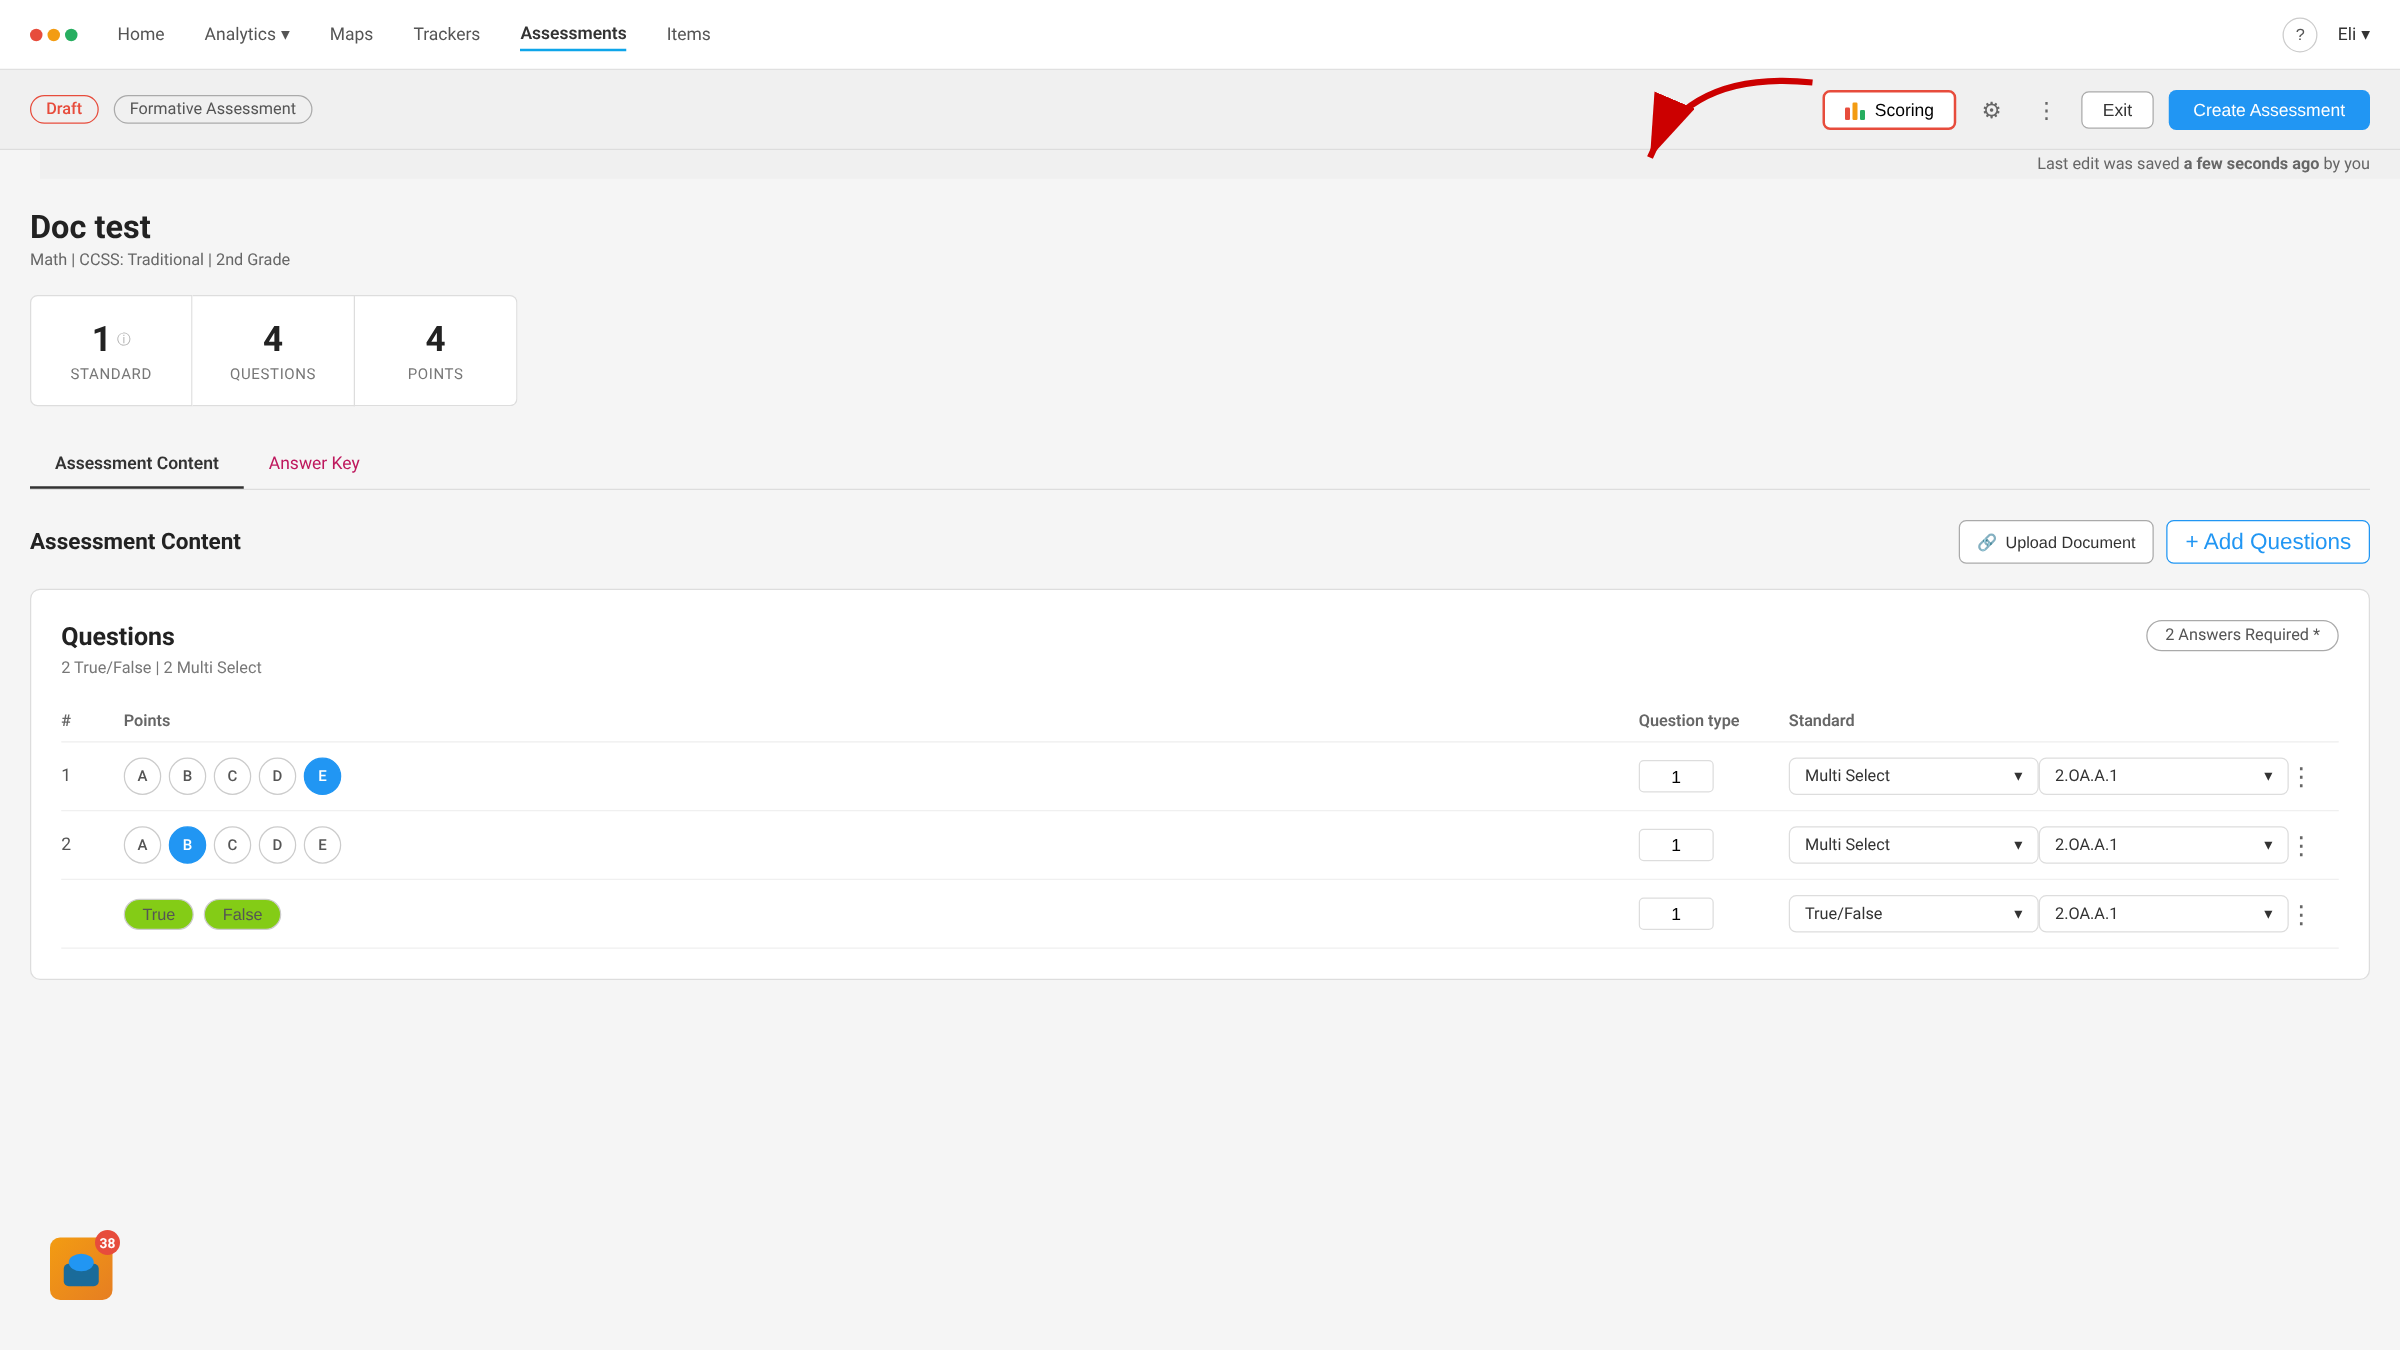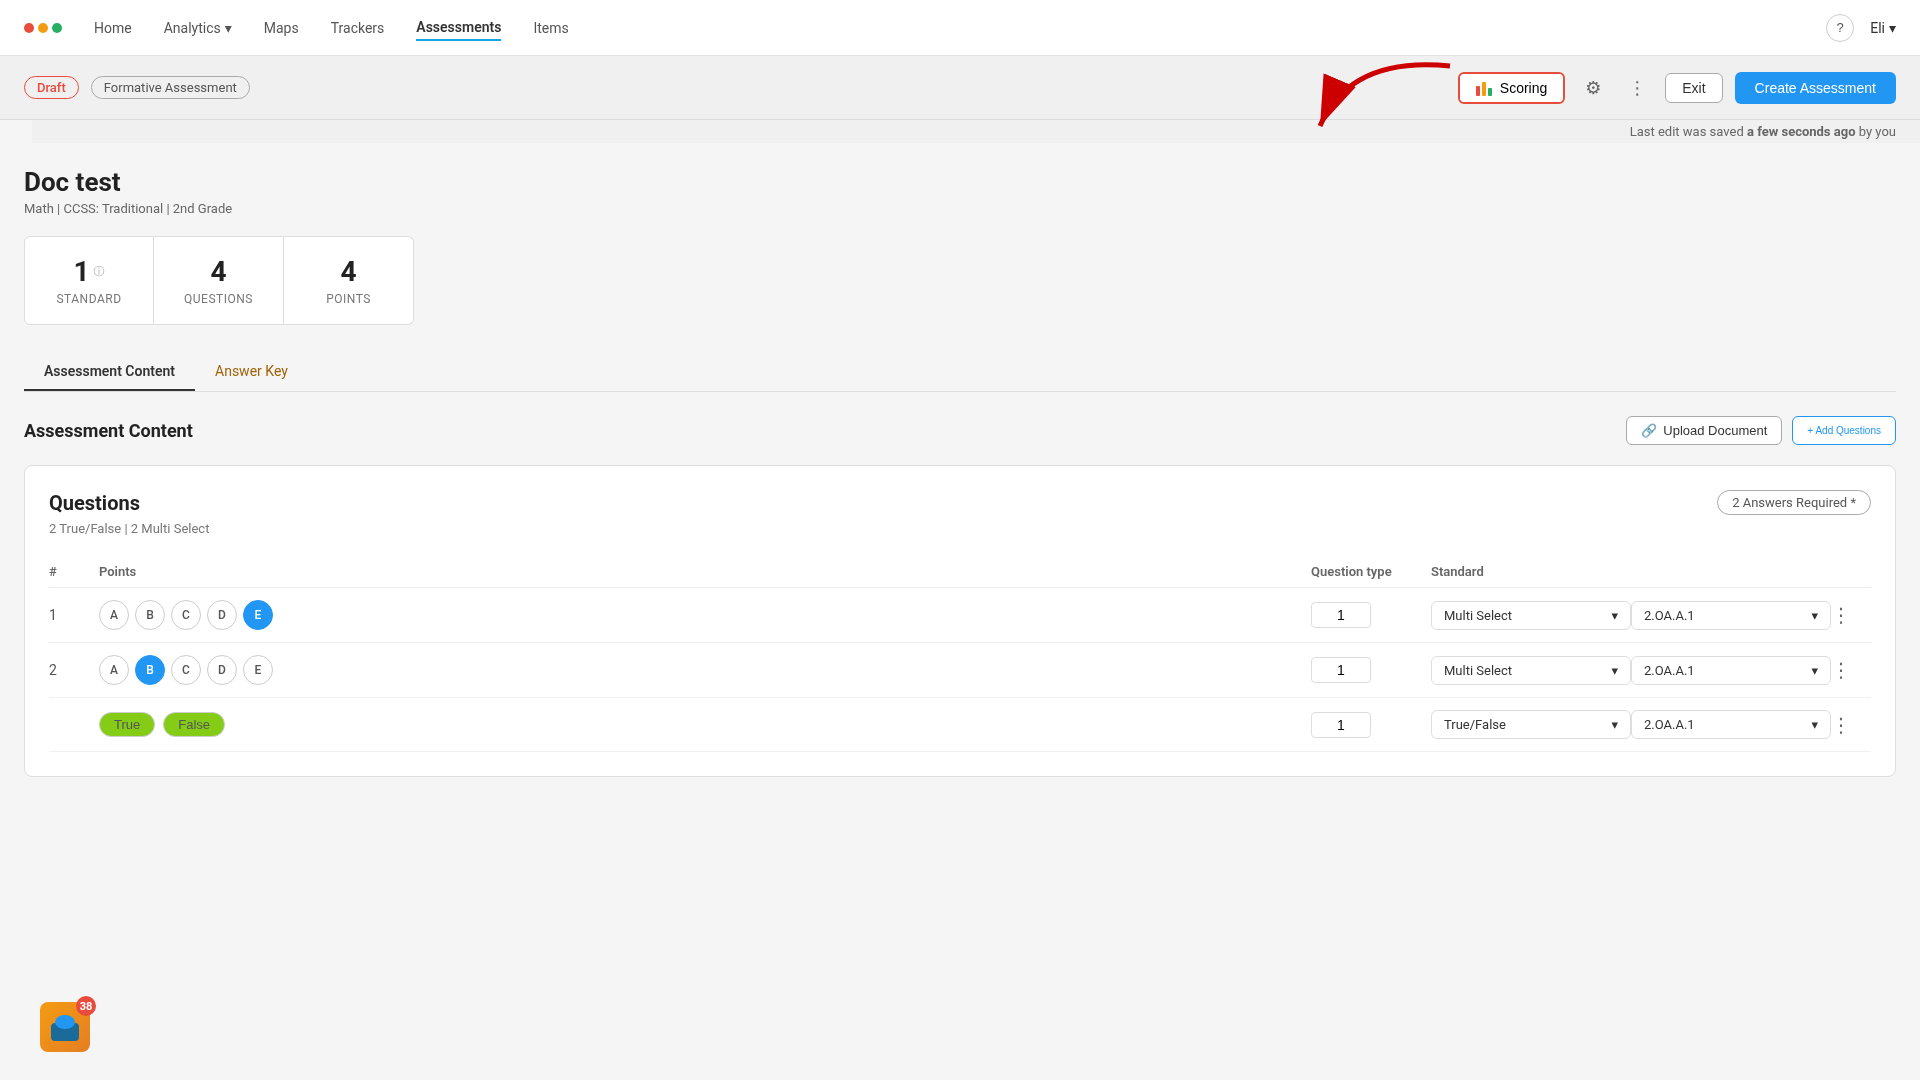--- a/index.html
+++ b/index.html
@@ -47,29 +47,29 @@
     .stat-card:first-child { border-radius: 6px 0 0 6px; }
     .stat-card:last-child { border-radius: 0 6px 6px 0; }
     .stat-card + .stat-card { border-left: none; }
     .stat-number { font-size: 28px; font-weight: 700; color: #222; }
     .stat-label { font-size: 12px; color: #777; letter-spacing: 0.5px; margin-top: 4px; text-transform: uppercase; }
     .stat-info { display: flex; align-items: center; gap: 4px; }
     .info-icon { font-size: 11px; color: #aaa; }
 
     
     .tabs { display: flex; border-bottom: 1px solid #ddd; margin-bottom: 24px; }
-    .tab { padding: 10px 20px; cursor: pointer; font-size: 14px; color: #a16207; border-bottom: 2px solid transparent; }
+    .tab { padding: 10px 20px; cursor: pointer; font-size: 14px; color: #be185d; border-bottom: 2px solid transparent; }
     .tab.active { color: #333; font-weight: 600; border-bottom: 2px solid #333; }
 
     
     .content-header { display: flex; align-items: center; justify-content: space-between; margin-bottom: 20px; }
     .content-title { font-size: 18px; font-weight: 700; color: #222; }
     .content-actions { display: flex; gap: 10px; }
     .upload-btn { border: 1px solid #aaa; background: #fff; border-radius: 6px; padding: 6px 14px; cursor: pointer; font-size: 13px; color: #333; display: flex; align-items: center; gap: 6px; }
-    .add-questions-btn { border: 1px solid #2196f3; background: #fff; border-radius: 6px; padding: 6px 14px; cursor: pointer; font-size: 10px; color: #2196f3; display: flex; align-items: center; gap: 6px; }
+    .add-questions-btn { border: 1px solid #2196f3; background: #fff; border-radius: 6px; padding: 6px 14px; cursor: pointer; font-size: 18px; color: #2196f3; display: flex; align-items: center; gap: 6px; }
 
     
     .questions-container { background: #fff; border: 1px solid #ddd; border-radius: 8px; padding: 24px; }
     .questions-header { display: flex; align-items: center; justify-content: space-between; margin-bottom: 6px; }
     .questions-title { font-size: 20px; font-weight: 700; color: #222; }
     .answers-required-badge { border: 1px solid #aaa; border-radius: 20px; padding: 4px 14px; font-size: 13px; color: #555; }
     .questions-meta { font-size: 13px; color: #777; margin-bottom: 20px; }
 
     .table-header { display: grid; grid-template-columns: 50px 1fr 120px 200px 200px 40px; padding: 8px 0; border-bottom: 1px solid #eee; }
     .th { font-size: 13px; font-weight: 600; color: #666; }
@@ -270,21 +270,21 @@
       </div>
       <div class="select-dropdown">
         <span>2.OA.A.1</span>
         <span>▾</span>
       </div>
       <div class="more-icon">⋮</div>
     </div>
   </div>
 </div>
 
-<div class="floating-char" style="position:fixed;bottom:28px;left:40px;">
+<div class="floating-char" style="position:fixed;bottom:40px;left:40px;">
   <div class="char-badge">38</div>
   <div class="char-body">
     <svg width="36" height="36" viewBox="0 0 36 36">
       <rect x="4" y="14" width="28" height="18" rx="4" fill="#1a6b9a"></rect>
       <rect x="8" y="6" width="20" height="14" rx="10" fill="#2196f3"></rect>
       <polygon points="10,24 18,32 26,24" fill="#1a6b9a"></polygon>
     </svg>
   </div>
 </div>
 

